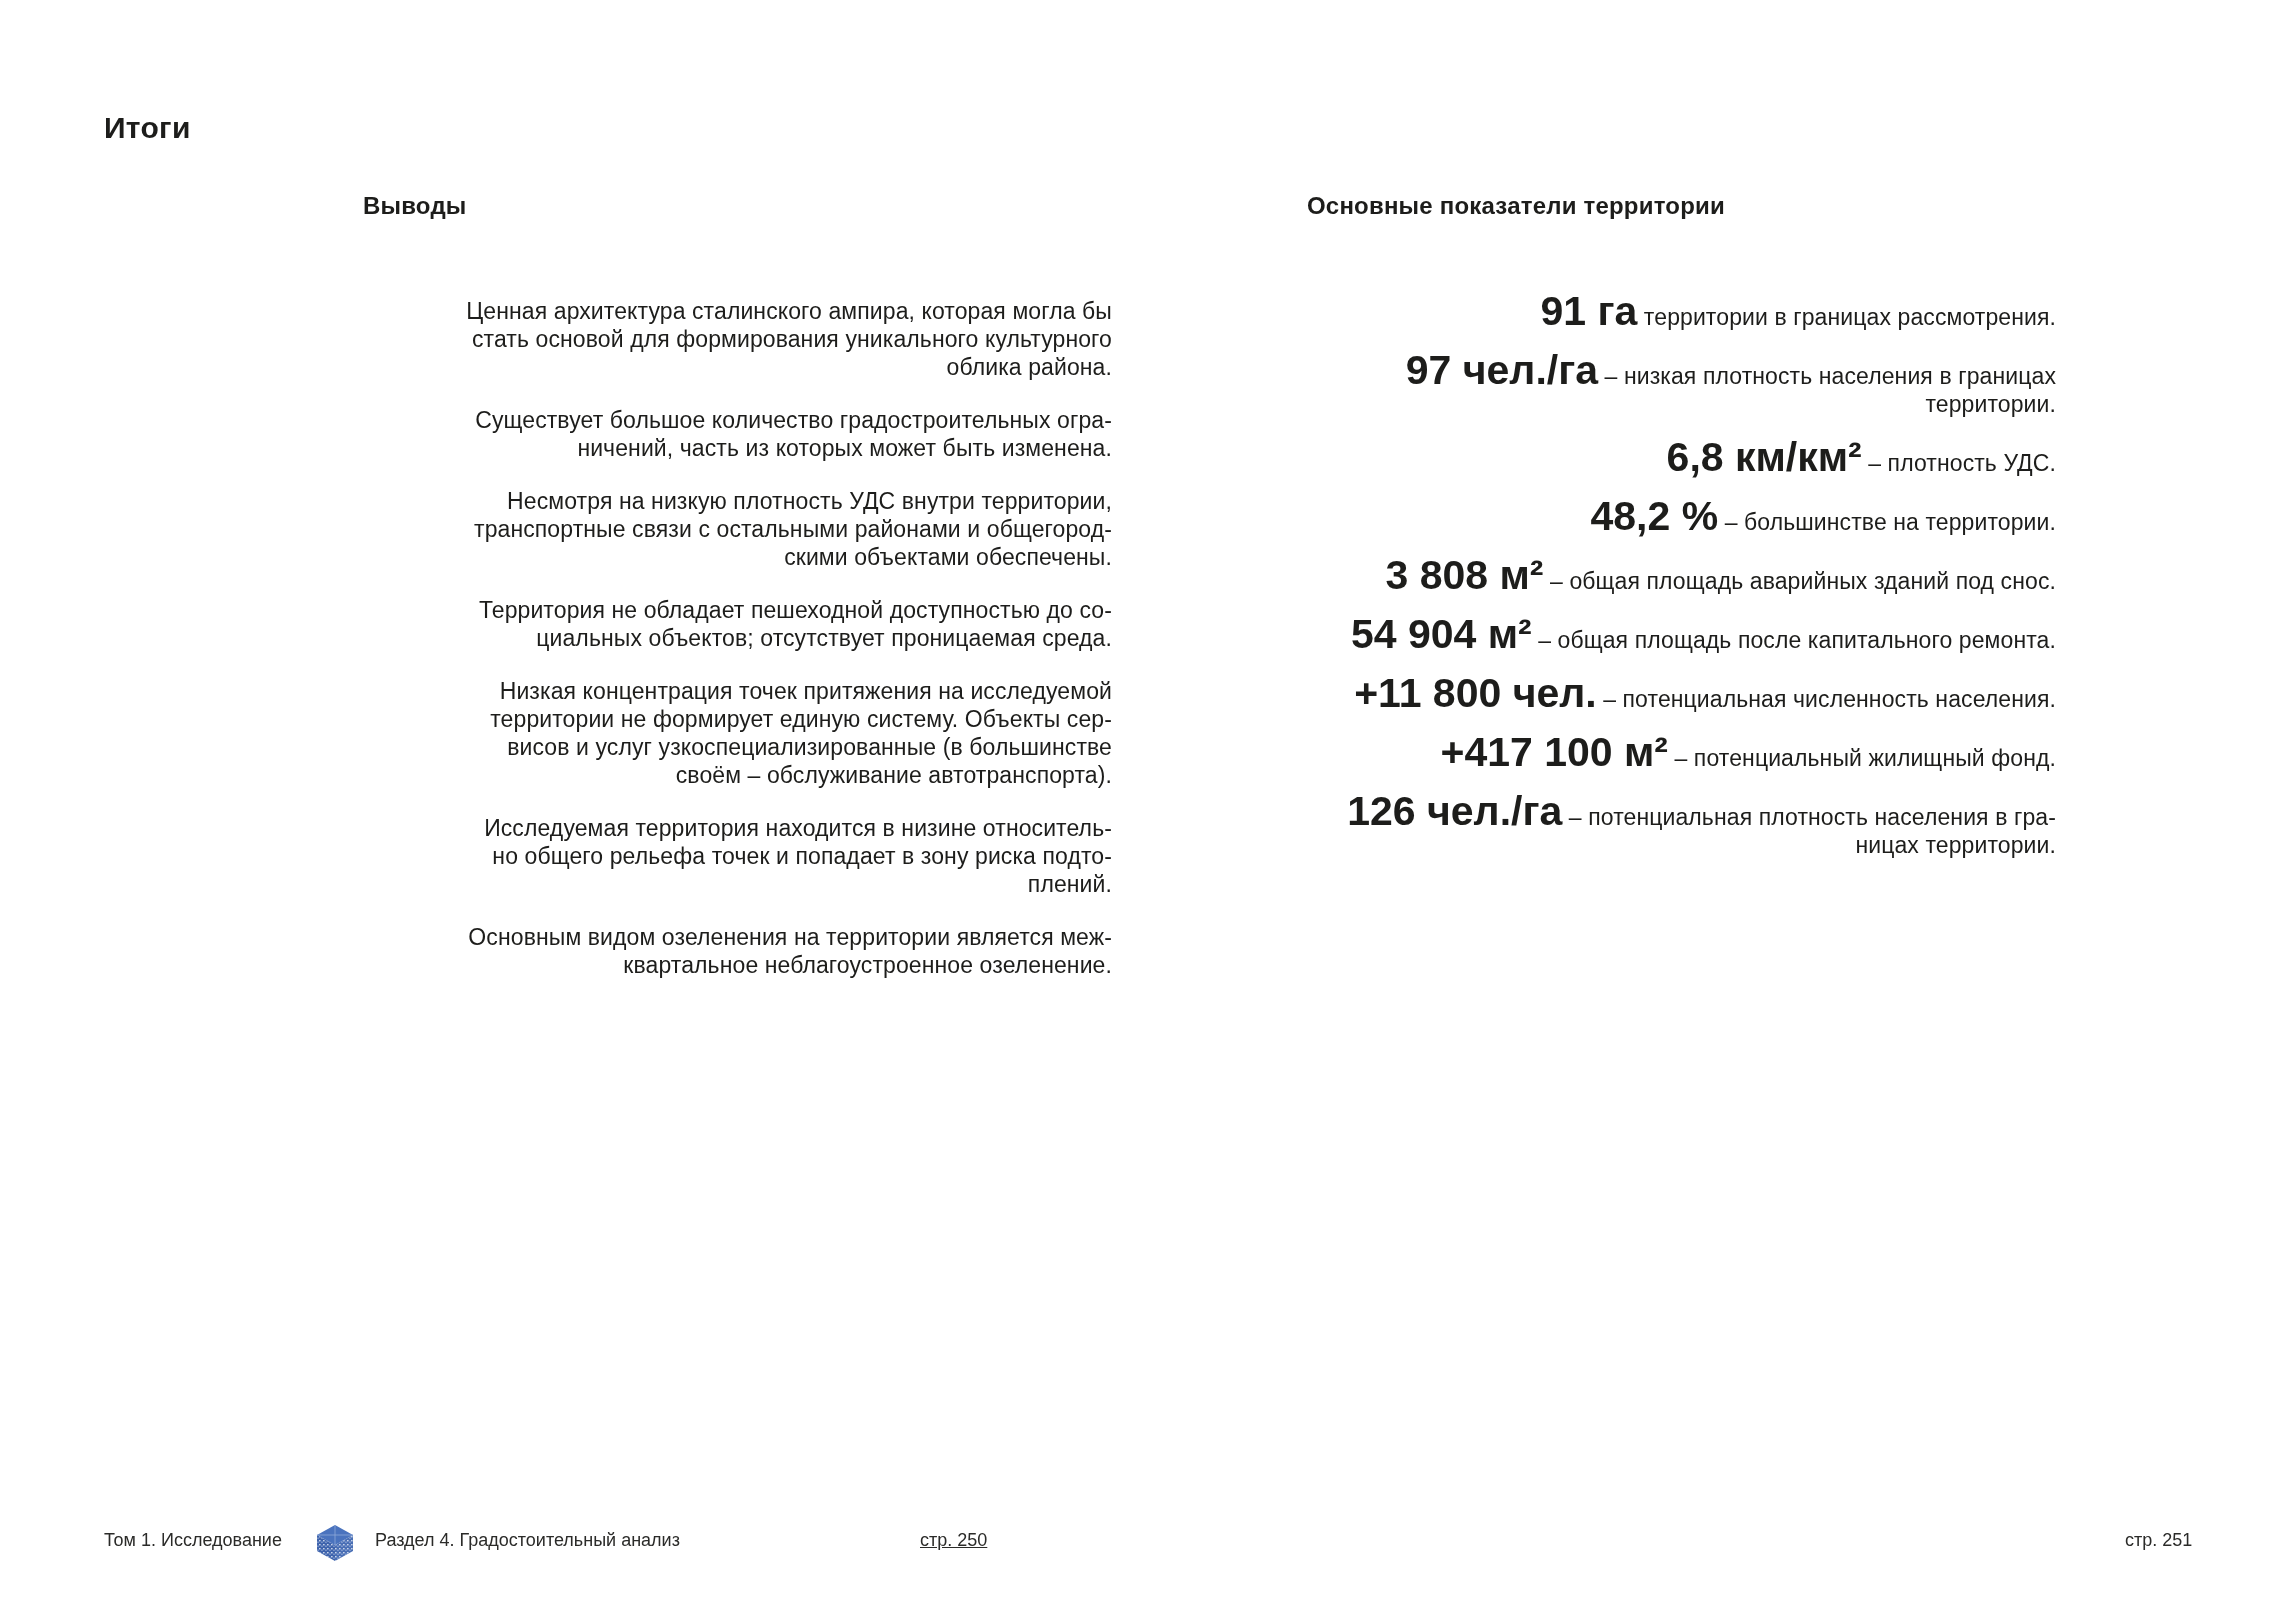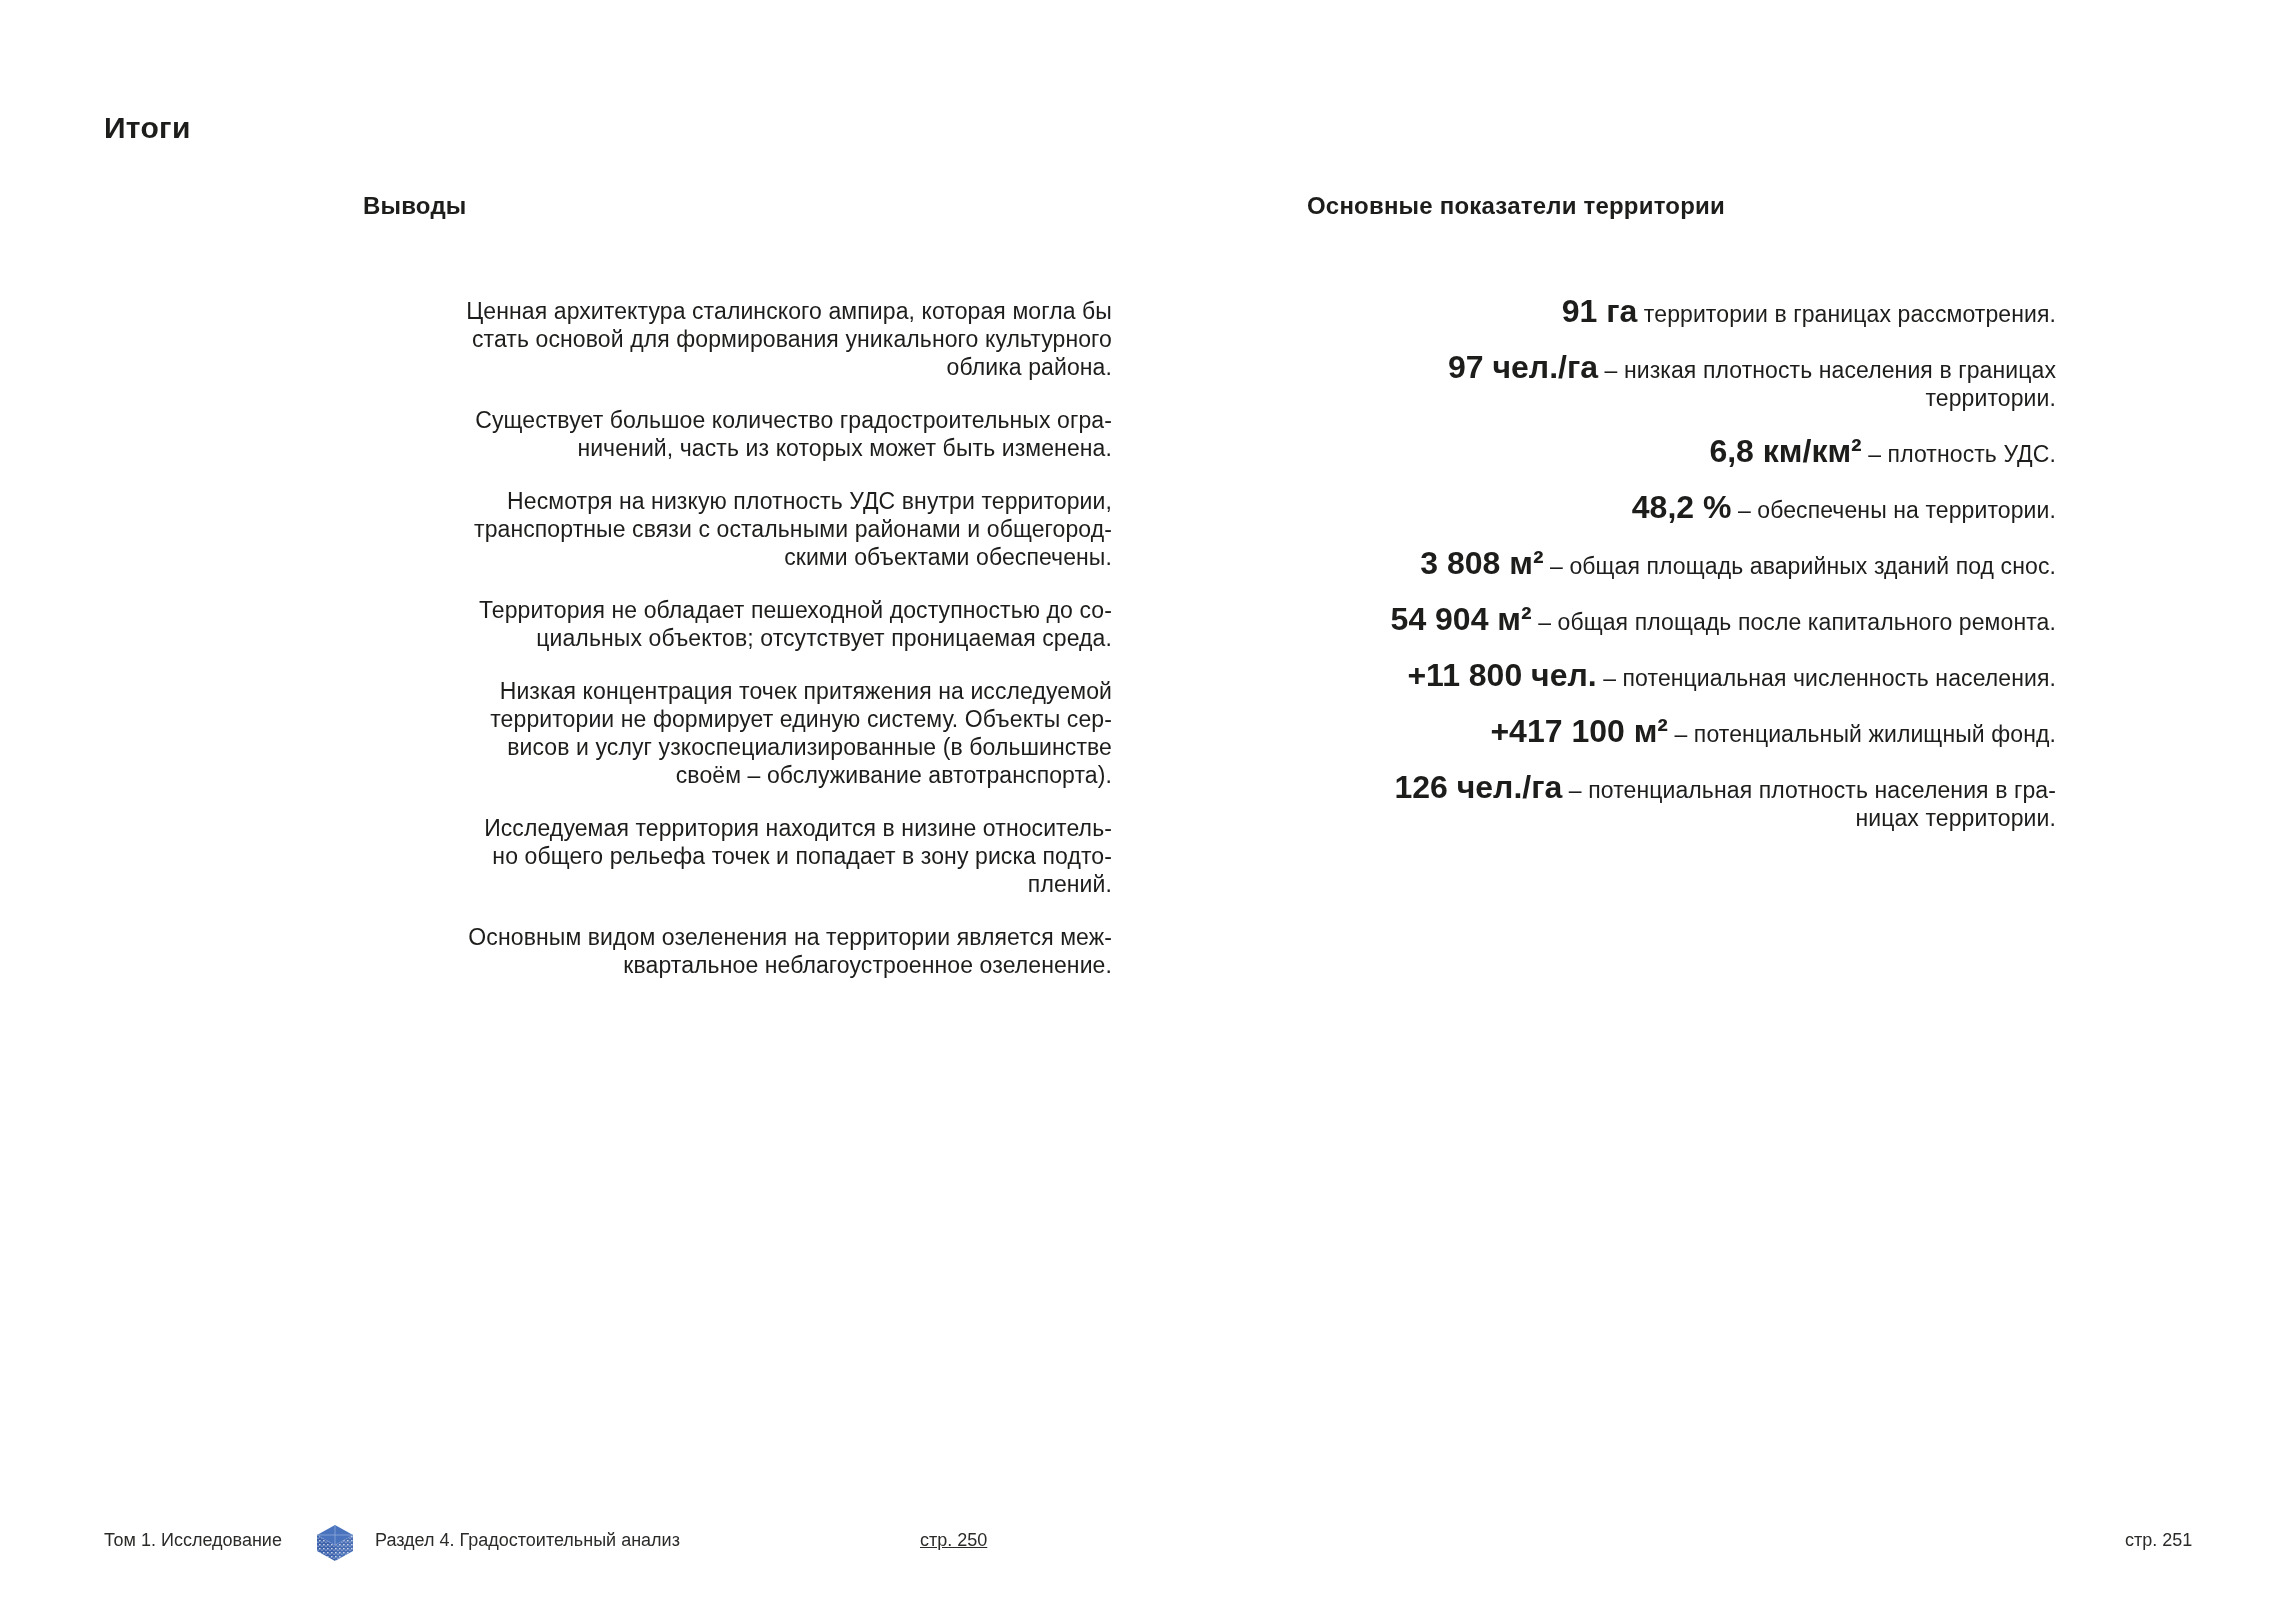--- a/index.html
+++ b/index.html
@@ -43,21 +43,21 @@
   .col p {
     font-size: 23px;
     line-height: 28px;
     margin: 0 0 25px 0;
     white-space: pre-line;
     letter-spacing: 0.1px;
     text-align: right;
   }
 
   .stat strong {
-    font-size: 32px;
+    font-size: 41px;
     line-height: 28px;
     font-weight: 700;
     letter-spacing: 0;
   }
 
   .footer-item {
     position: absolute;
     top: 1529px;
     font-size: 18px;
     line-height: 22px;
@@ -104,21 +104,21 @@
   <p>Основным видом озеленения на территории является меж-
 квартальное неблагоустроенное озеленение.</p>
 </section>
 
 <section class="col col-right">
   <h2>Основные показатели территории</h2>
   <p class="stat"><strong>91 га</strong><span> территории в границах рассмотрения.</span></p>
   <p class="stat"><strong>97 чел./га</strong><span> – низкая плотность населения в границах
 территории.</span></p>
   <p class="stat"><strong>6,8 км/км²</strong><span> – плотность УДС.</span></p>
-  <p class="stat"><strong>48,2 %</strong><span> – обеспечены на территории.</span></p>
+  <p class="stat"><strong>48,2 %</strong><span> – большинстве на территории.</span></p>
   <p class="stat"><strong>3 808 м²</strong><span> – общая площадь аварийных зданий под снос.</span></p>
   <p class="stat"><strong>54 904 м²</strong><span> – общая площадь после капитального ремонта.</span></p>
   <p class="stat"><strong>+11 800 чел.</strong><span> – потенциальная численность населения.</span></p>
   <p class="stat"><strong>+417 100 м²</strong><span> – потенциальный жилищный фонд.</span></p>
   <p class="stat"><strong>126 чел./га</strong><span> – потенциальная плотность населения в гра-
 ницах территории.</span></p>
 </section>
 
 <div class="footer-item footer-volume">Том 1. Исследование</div>
 

